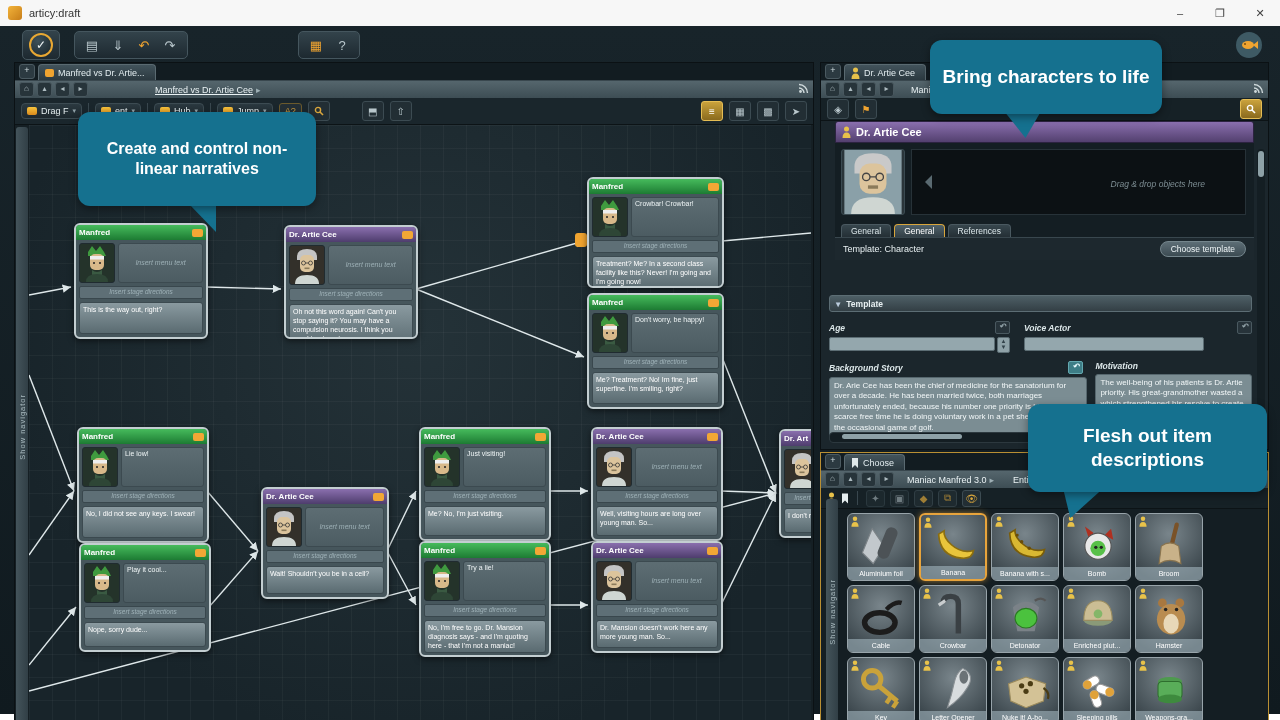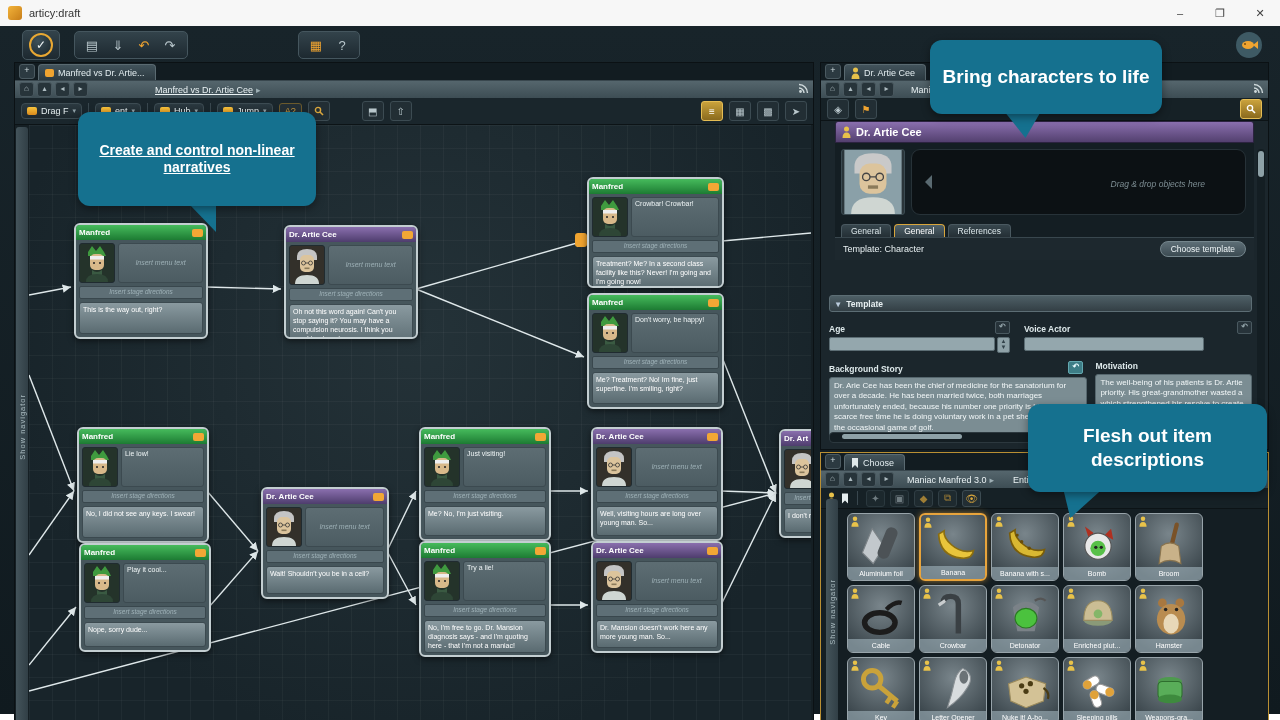--- a/index.html
+++ b/index.html
@@ -97,37 +97,37 @@
   #charpanel{left:820px;top:36px;width:447px;height:386px;background:#1b262c;}
   #chartb{height:22px;background:#162126;display:flex;align-items:center;padding:0 6px;gap:6px;
     border-bottom:1px solid #0c1316;}
   .purphead{height:20px;background:linear-gradient(180deg,#8a6fae,#53406f);display:flex;
     align-items:center;gap:5px;padding:0 6px;color:#fff;font-size:11px;font-weight:bold;
     border:1px solid #2c2340;border-radius:3px 3px 0 0;}
   .persico{width:9px;height:12px;}
   #preview{display:flex;gap:6px;padding:6px 8px 6px 6px;background:#141e23;}
   #bigportrait{width:62px;height:64px;border:1px solid #3a4a51;border-radius:3px;overflow:hidden;
     background:#2a353a;flex:0 0 auto;}
-  #dropzone{flex:1;background:#0c1114;border:1px solid #273238;border-radius:9px;position:relative;
+  #dropzone{flex:1;background:#0c1114;border:1px solid #273238;border-radius:0;position:relative;
     display:flex;align-items:center;}
   #dropzone .dtxt{position:absolute;right:40px;top:45%;color:#7d8d93;font-size:8.5px;font-style:italic;}
   .tri{width:0;height:0;border:7px solid transparent;border-right-color:#5a6a71;margin-left:6px;}
   #ttabs{display:flex;gap:3px;padding:3px 6px 0 6px;background:#141e23;}
   .ttab{padding:1px 9px;font-size:8.5px;color:#dbe6e9;background:linear-gradient(180deg,#37464d,#242f35);
     border:1px solid #4a5960;border-bottom:none;border-radius:4px 4px 0 0;}
   .ttab.active{border-color:#d9a63c;background:linear-gradient(180deg,#51626a,#323f46);color:#fff;}
   #tmplrow{display:flex;align-items:center;padding:3px 8px;background:#1d282e;
     border-top:1px solid #39474e;color:#e8f0f2;font-size:9px;}
   .choosebtn{margin-left:auto;padding:2px 10px;background:linear-gradient(180deg,#5d6e76,#3c4b52);
     border:1px solid #74858c;border-radius:8px;color:#eef4f6;font-size:8.5px;}
   #charform{position:absolute;left:8px;right:16px;top:232px;bottom:22px;}
   .secbar{height:15px;background:linear-gradient(180deg,#4e5f66,#333f45);border:1px solid #5c6d74;
     border-radius:3px;display:flex;align-items:center;gap:6px;padding:0 6px;color:#e8f0f2;
     font-size:8.5px;font-weight:bold;}
-  .lblrow{display:flex;align-items:flex-end;margin-top:9px;color:#dde8ea;font-size:8.5px;font-weight:bold;}
+  .lblrow{display:flex;align-items:center;margin-top:9px;color:#dde8ea;font-size:8.5px;font-weight:bold;font-style:italic;}
   .undoico{width:13px;height:11px;border:1px solid #4a5960;border-radius:2px;color:#93a4aa;
     font-size:8px;line-height:10px;text-align:center;background:#27333a;}
   .undoico.teal{background:#3d7d86;color:#eafcff;border-color:#63a8b0;}
   .input{height:12px;background:linear-gradient(180deg,#9db0b6,#8296 9c);background:#94a7ad;
     border:1px solid #5c6d74;border-radius:2px;}
   .spinner{width:11px;height:14px;background:#8fa2a8;border:1px solid #5c6d74;border-radius:2px;
     font-size:6px;color:#33424a;text-align:center;line-height:6px;}
   .tarea{background:#7b8d93;border:1px solid #56676e;border-radius:3px;color:#f2f7f8;
     font-size:8px;line-height:1.3;padding:3px 4px;overflow:hidden;}
   #hscroll{position:absolute;left:8px;right:34px;bottom:6px;height:9px;background:#141e23;
@@ -900,21 +900,21 @@
             <svg class="art" width="48" height="48" viewBox="0 0 44 44">
               <ellipse cx="22" cy="16" rx="11" ry="4" fill="#4e9a4e"></ellipse>
               <rect x="11" y="16" width="22" height="16" rx="4" fill="#59ad59" stroke="#2e6e2e"></rect>
               <ellipse cx="22" cy="32" rx="11" ry="4" fill="#3e8a3e"></ellipse>
             </svg>
             <div class="lbl">Weapons-gra...</div>
           </div>
         </div>
     </div>
 
-    <div class="callout" style="left:78px;top:86px;width:218px;height:94px;font-size:14px;padding:0 10px;text-decoration:underline;">
+    <div class="callout" style="left:78px;top:86px;width:218px;height:94px;font-size:16px;padding:0 10px;">
       <span>Create and control non-linear narratives</span>
     </div>
     <div class="tail" style="left:176px;top:172px;clip-path:polygon(18% 0,100% 0,100% 100%);"></div>
     <div class="callout" style="left:930px;top:14px;width:212px;height:74px;font-size:19px;padding:0 10px;">
       <span>Bring characters to life</span>
     </div>
     <div class="tail" style="left:1000px;top:80px;width:44px;height:32px;clip-path:polygon(0 0,100% 0,58% 100%);"></div>
     <div class="callout" style="left:1028px;top:378px;width:219px;height:88px;font-size:19px;padding:0 10px;">
       <span>Flesh out item descriptions</span>
     </div>

